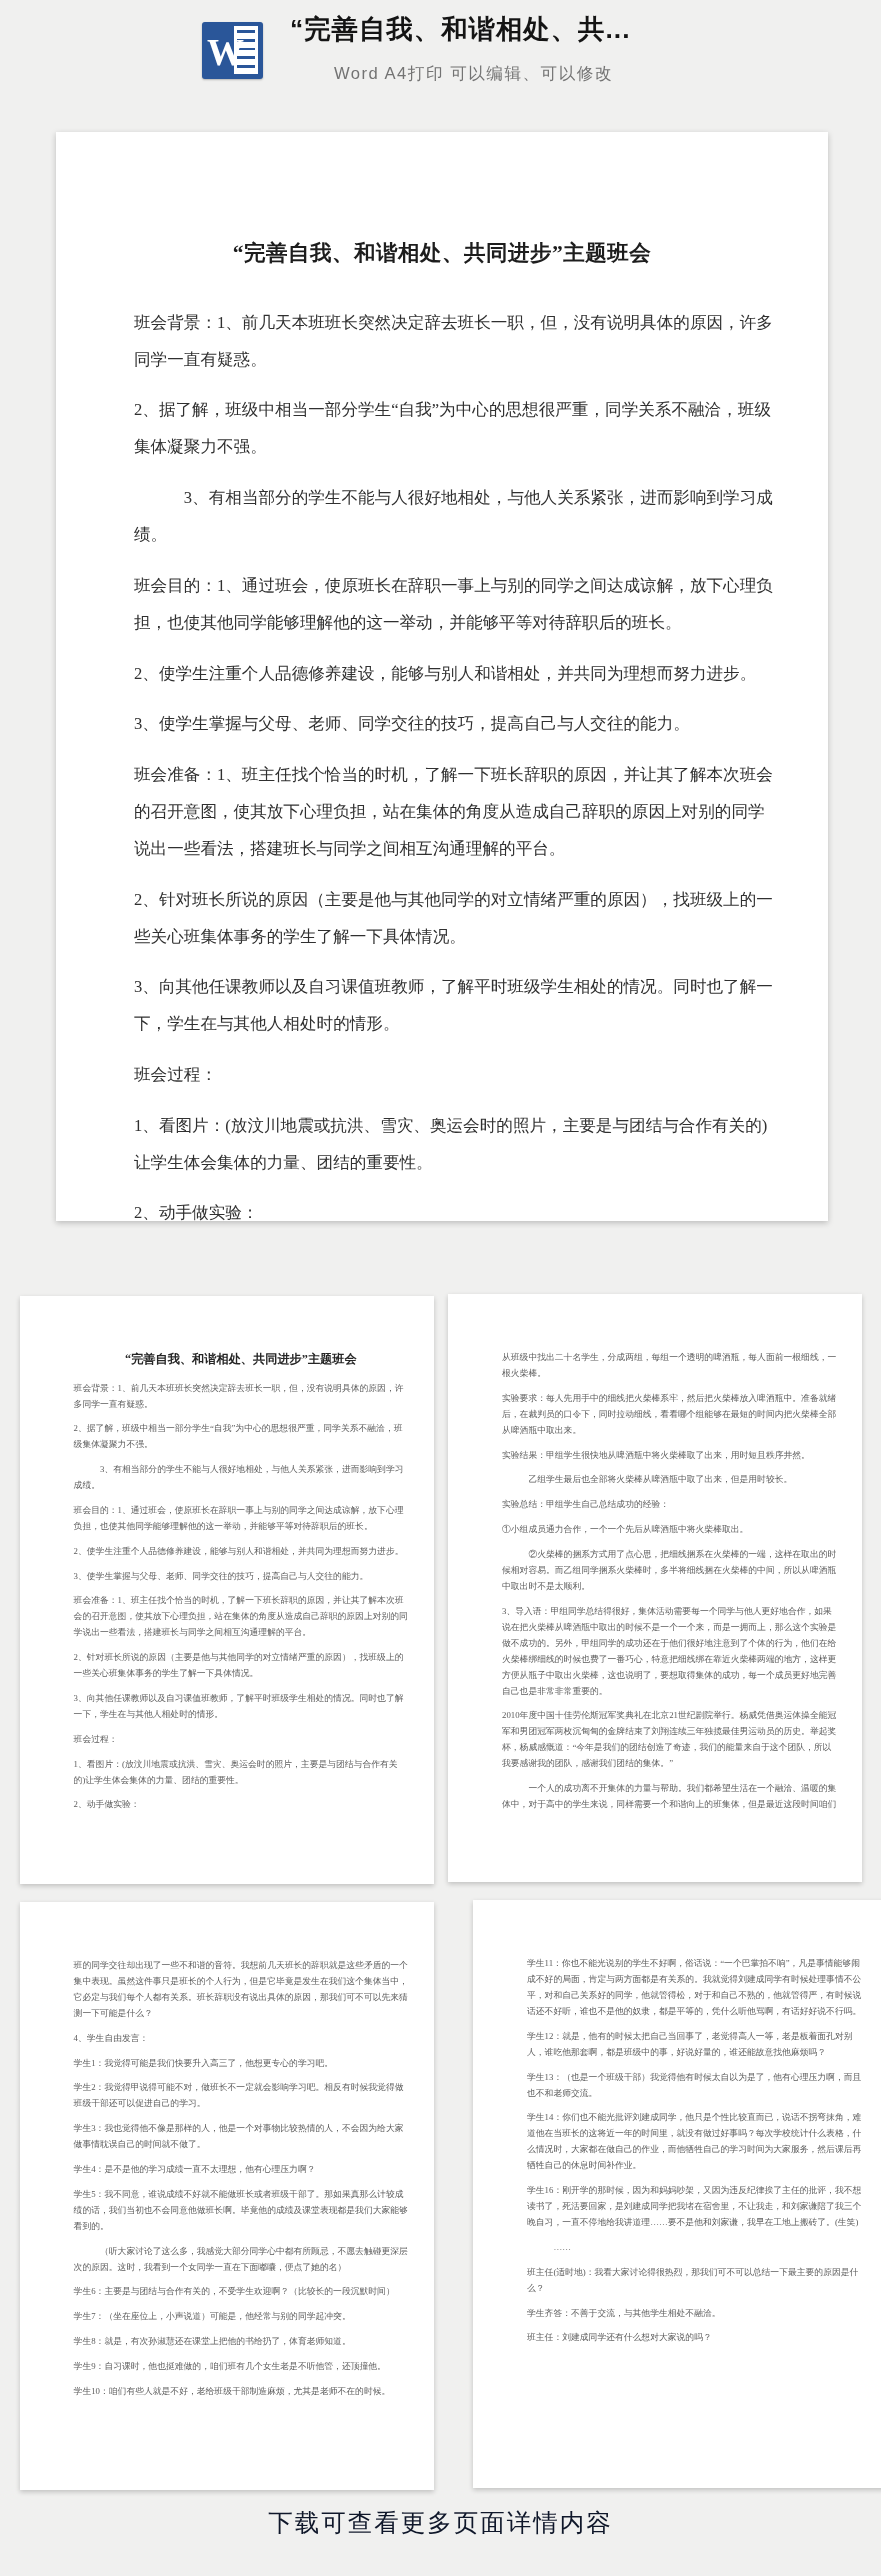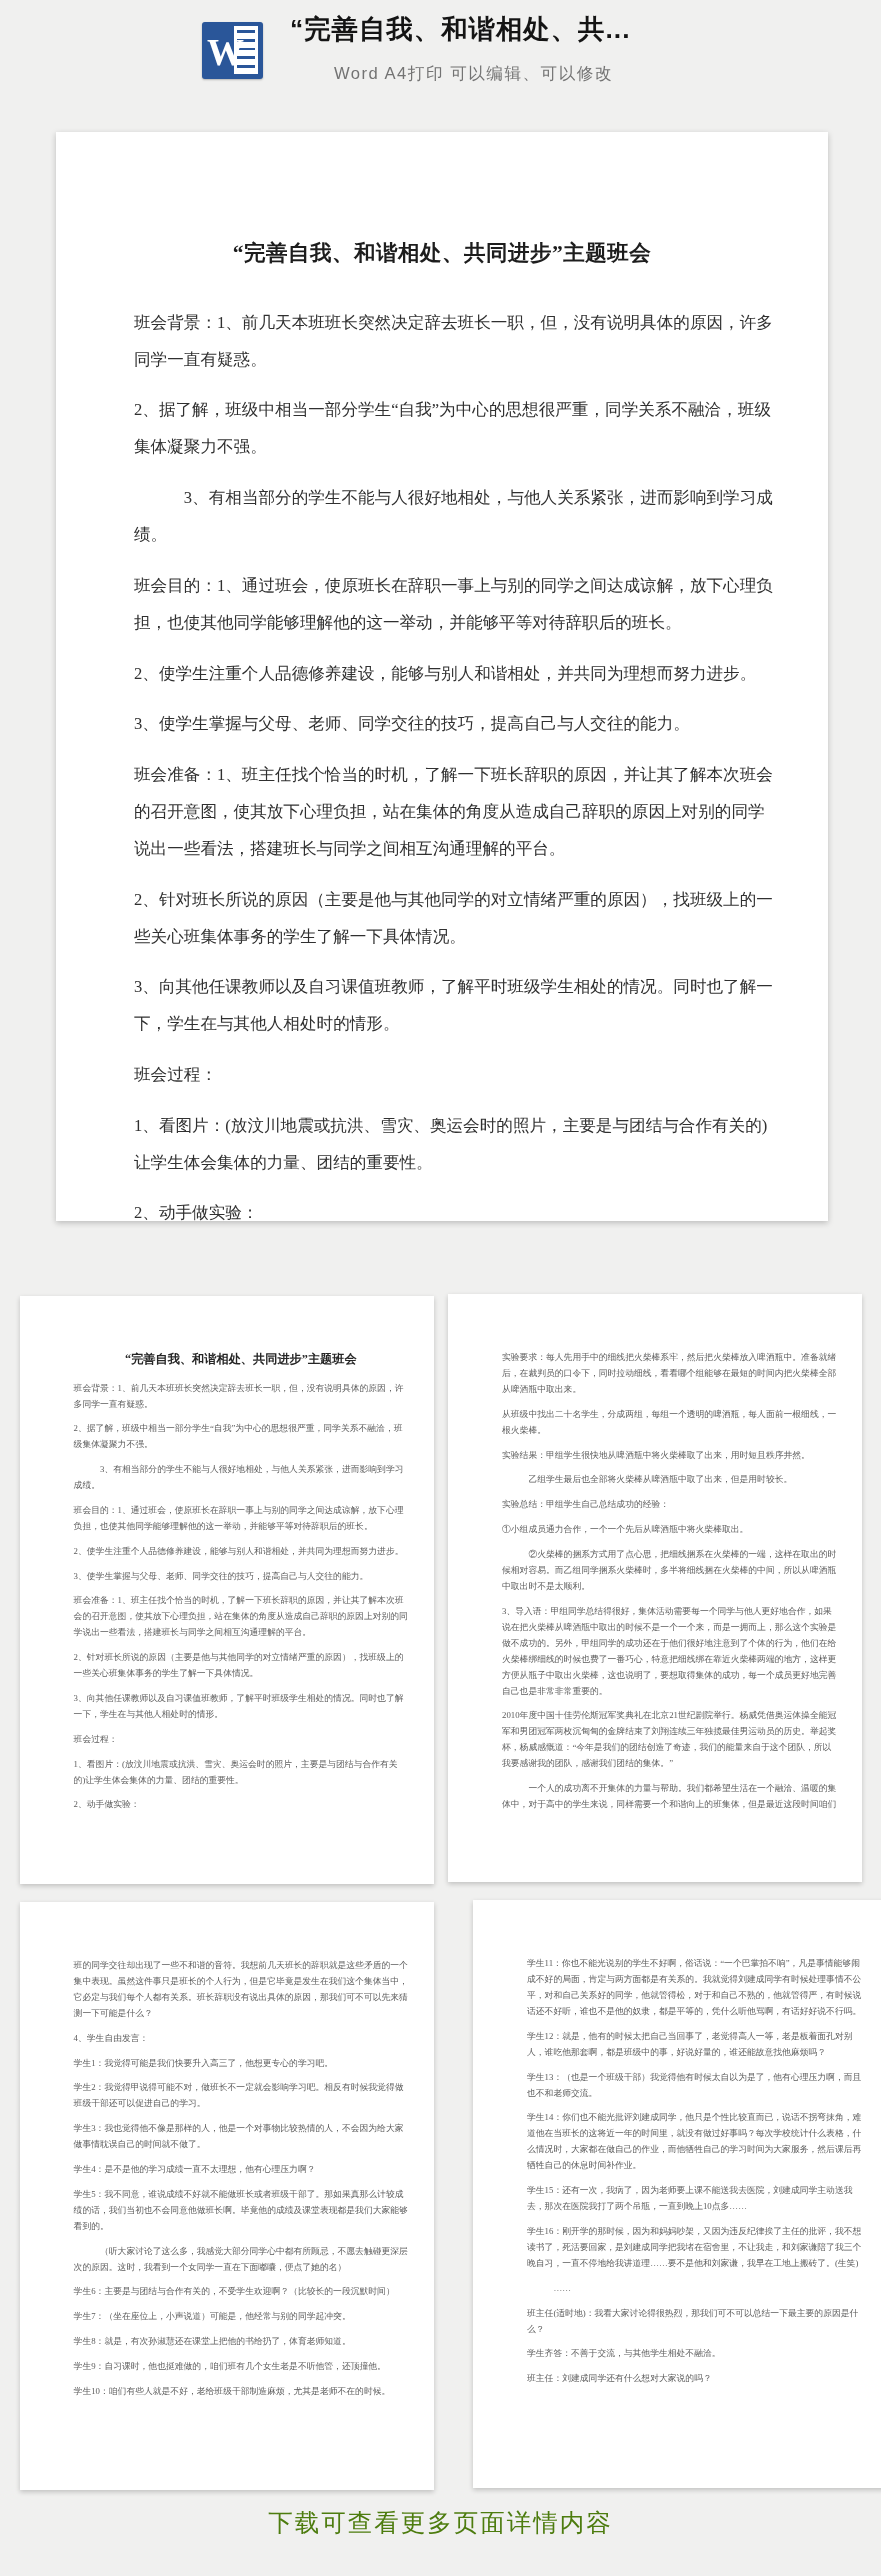--- a/index.html
+++ b/index.html
@@ -34,21 +34,21 @@
          box-shadow:0 2px 4.9px rgba(0,0,0,.20);overflow:hidden;}
   #t1{left:19.6px;top:1296px;} #t2{left:448px;top:1294px;}
   #t3{left:19.6px;top:1902px;} #t4{left:448px;top:1900px;margin-left:25px;}
   .thumb .inner{padding:55px 25.5px 0 54px;font-family:"Liberation Serif","DejaVu Serif",serif;
          font-size:8.8px;line-height:16px;color:#5c5c5c;filter:blur(0.3px);}
   .thumb .doc-title-sm{text-align:center;font-size:12.2px;font-weight:bold;color:#262626;margin:0 0 12.7px;}
   .thumb p{margin:0 0 8.8px;}
 
   
   .footer-caption{position:absolute;left:0;top:2506px;width:881px;text-align:center;
-         font-size:24.5px;color:#4d7c0f;letter-spacing:2px;}
+         font-size:24.5px;color:#0f172a;letter-spacing:2px;}
 </style>
 </head>
 <body>
 
 <div class="stage">
 
   <div>
     <div class="word-icon">
       <div class="sheet">
         <div class="sheet-lines"></div>
@@ -96,22 +96,22 @@
           <p>1、看图片：(放汶川地震或抗洪、雪灾、奥运会时的照片，主要是与团结与合作有关的)让学生体会集体的力量、团结的重要性。</p>
           <p>2、动手做实验：</p>
         </div>
     </div>
   </div>
 
   <div class="thumb" id="t2">
     <div class="inner">
       <div>
 
-      <p>实验要求：每人先用手中的细线把火柴棒系牢，然后把火柴棒放入啤酒瓶中。准备就绪后，在裁判员的口令下，同时拉动细线，看看哪个组能够在最短的时间内把火柴棒全部从啤酒瓶中取出来。</p>
-          <p>从班级中找出二十名学生，分成两组，每组一个透明的啤酒瓶，每人面前一根细线，一根火柴棒。</p>
+      <p>从班级中找出二十名学生，分成两组，每组一个透明的啤酒瓶，每人面前一根细线，一根火柴棒。</p>
+          <p>实验要求：每人先用手中的细线把火柴棒系牢，然后把火柴棒放入啤酒瓶中。准备就绪后，在裁判员的口令下，同时拉动细线，看看哪个组能够在最短的时间内把火柴棒全部从啤酒瓶中取出来。</p>
           <p>实验结果：甲组学生很快地从啤酒瓶中将火柴棒取了出来，用时短且秩序井然。</p>
           <p class="indent">乙组学生最后也全部将火柴棒从啤酒瓶中取了出来，但是用时较长。</p>
           <p>实验总结：甲组学生自己总结成功的经验：</p>
           <p>①小组成员通力合作，一个一个先后从啤酒瓶中将火柴棒取出。</p>
           <p class="indent">②火柴棒的捆系方式用了点心思，把细线捆系在火柴棒的一端，这样在取出的时候相对容易。而乙组同学捆系火柴棒时，多半将细线捆在火柴棒的中间，所以从啤酒瓶中取出时不是太顺利。</p>
           <p>3、导入语：甲组同学总结得很好，集体活动需要每一个同学与他人更好地合作，如果说在把火柴棒从啤酒瓶中取出的时候不是一个一个来，而是一拥而上，那么这个实验是做不成功的。另外，甲组同学的成功还在于他们很好地注意到了个体的行为，他们在给火柴棒绑细线的时候也费了一番巧心，特意把细线绑在靠近火柴棒两端的地方，这样更方便从瓶子中取出火柴棒，这也说明了，要想取得集体的成功，每一个成员更好地完善自己也是非常非常重要的。</p>
           <p>2010年度中国十佳劳伦斯冠军奖典礼在北京21世纪剧院举行。杨威凭借奥运体操全能冠军和男团冠军两枚沉甸甸的金牌结束了刘翔连续三年独揽最佳男运动员的历史。举起奖杯，杨威感慨道：“今年是我们的团结创造了奇迹，我们的能量来自于这个团队，所以我要感谢我的团队，感谢我们团结的集体。”</p>
           <p class="indent">一个人的成功离不开集体的力量与帮助。我们都希望生活在一个融洽、温暖的集体中，对于高中的学生来说，同样需要一个和谐向上的班集体，但是最近这段时间咱们</p>
         </div>
     </div>
@@ -139,21 +139,20 @@
   </div>
 
   <div class="thumb" id="t4">
     <div class="inner">
       <div>
 
       <p>学生11：你也不能光说别的学生不好啊，俗话说：“一个巴掌拍不响”，凡是事情能够闹成不好的局面，肯定与两方面都是有关系的。我就觉得刘建成同学有时候处理事情不公平，对和自己关系好的同学，他就管得松，对于和自己不熟的，他就管得严，有时候说话还不好听，谁也不是他的奴隶，都是平等的，凭什么听他骂啊，有话好好说不行吗。</p>
           <p>学生12：就是，他有的时候太把自己当回事了，老觉得高人一等，老是板着面孔对别人，谁吃他那套啊，都是班级中的事，好说好量的，谁还能故意找他麻烦吗？</p>
           <p>学生13：（也是一个班级干部）我觉得他有时候太自以为是了，他有心理压力啊，而且也不和老师交流。</p>
           <p>学生14：你们也不能光批评刘建成同学，他只是个性比较直而已，说话不拐弯抹角，难道他在当班长的这将近一年的时间里，就没有做过好事吗？每次学校统计什么表格，什么情况时，大家都在做自己的作业，而他牺牲自己的学习时间为大家服务，然后课后再牺牲自己的休息时间补作业。</p>
-          <p>学生15：还有一次，我病了，因为老师要上课不能送我去医院，刘建成同学主动送我去，那次在医院我打了两个吊瓶，一直到晚上10点多……</p>
           <p>学生16：刚开学的那时候，因为和妈妈吵架，又因为违反纪律挨了主任的批评，我不想读书了，死活要回家，是刘建成同学把我堵在宿舍里，不让我走，和刘家谦陪了我三个晚自习，一直不停地给我讲道理……要不是他和刘家谦，我早在工地上搬砖了。(生笑)</p>
           <p class="indent">……</p>
           <p>班主任(适时地)：我看大家讨论得很热烈，那我们可不可以总结一下最主要的原因是什么？</p>
           <p>学生齐答：不善于交流，与其他学生相处不融洽。</p>
           <p>班主任：刘建成同学还有什么想对大家说的吗？</p>
         </div>
     </div>
   </div>
 
   <div class="footer-caption">下载可查看更多页面详情内容</div>

